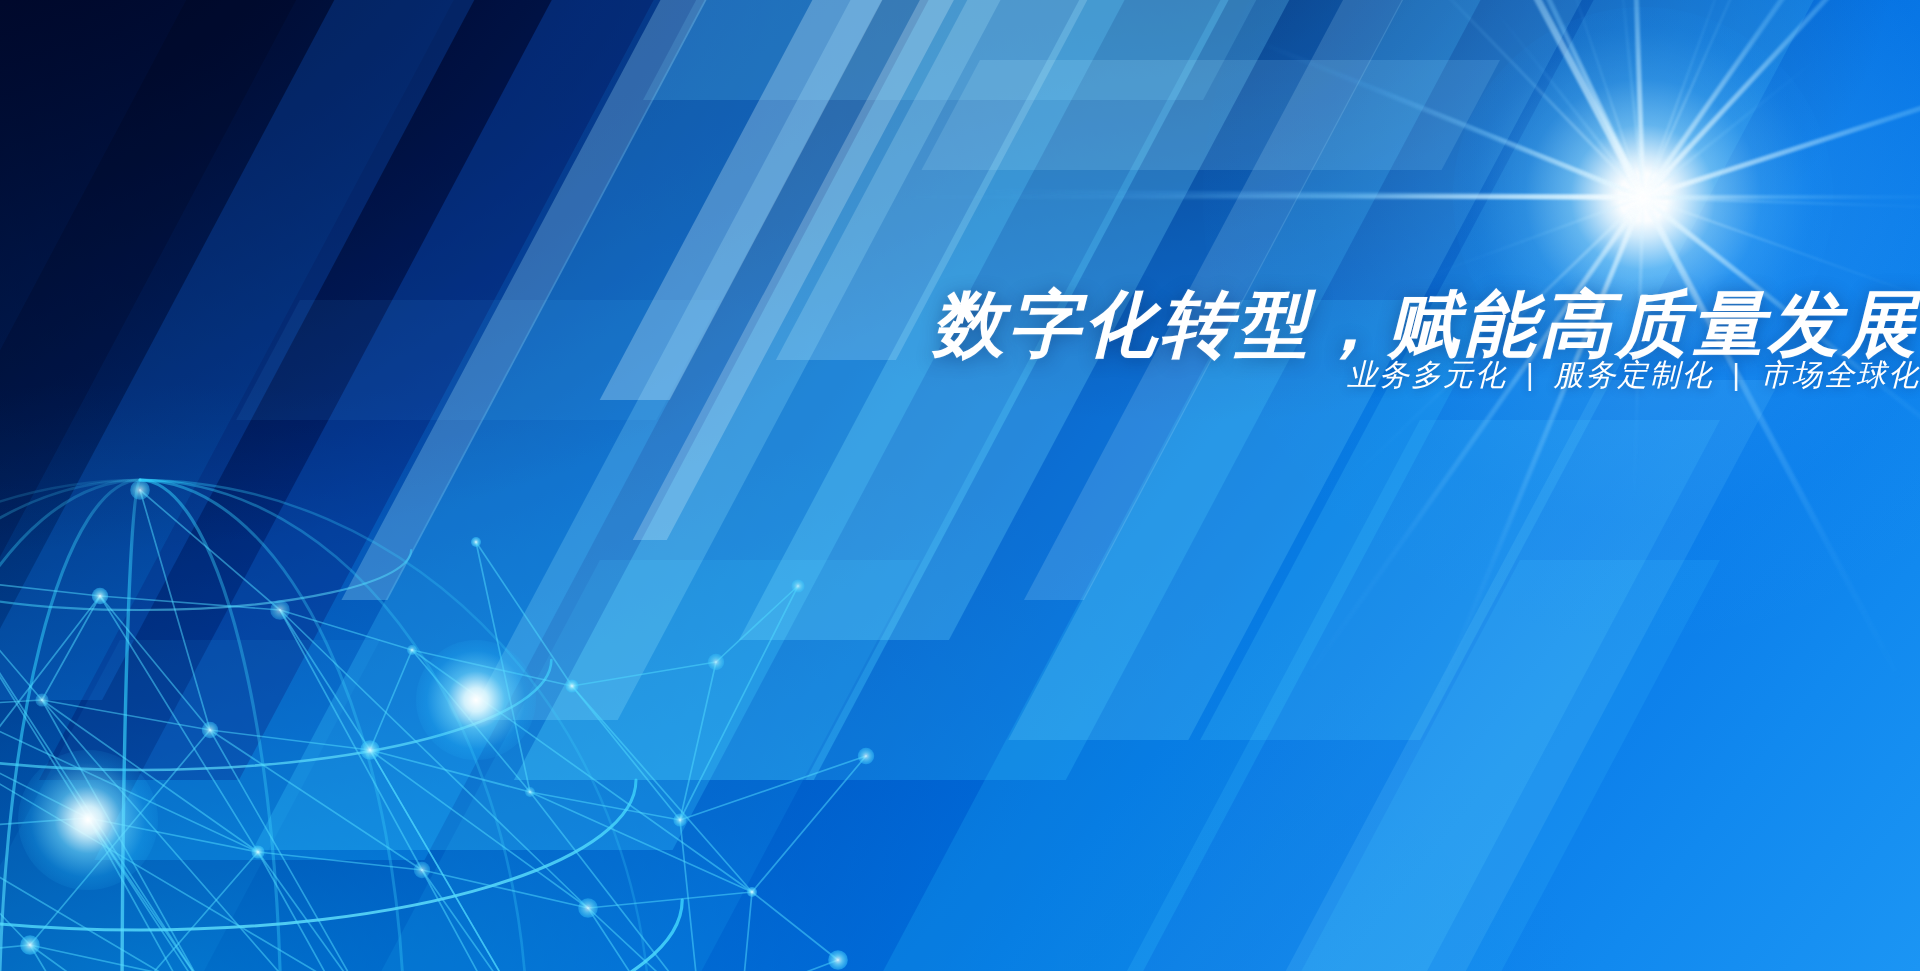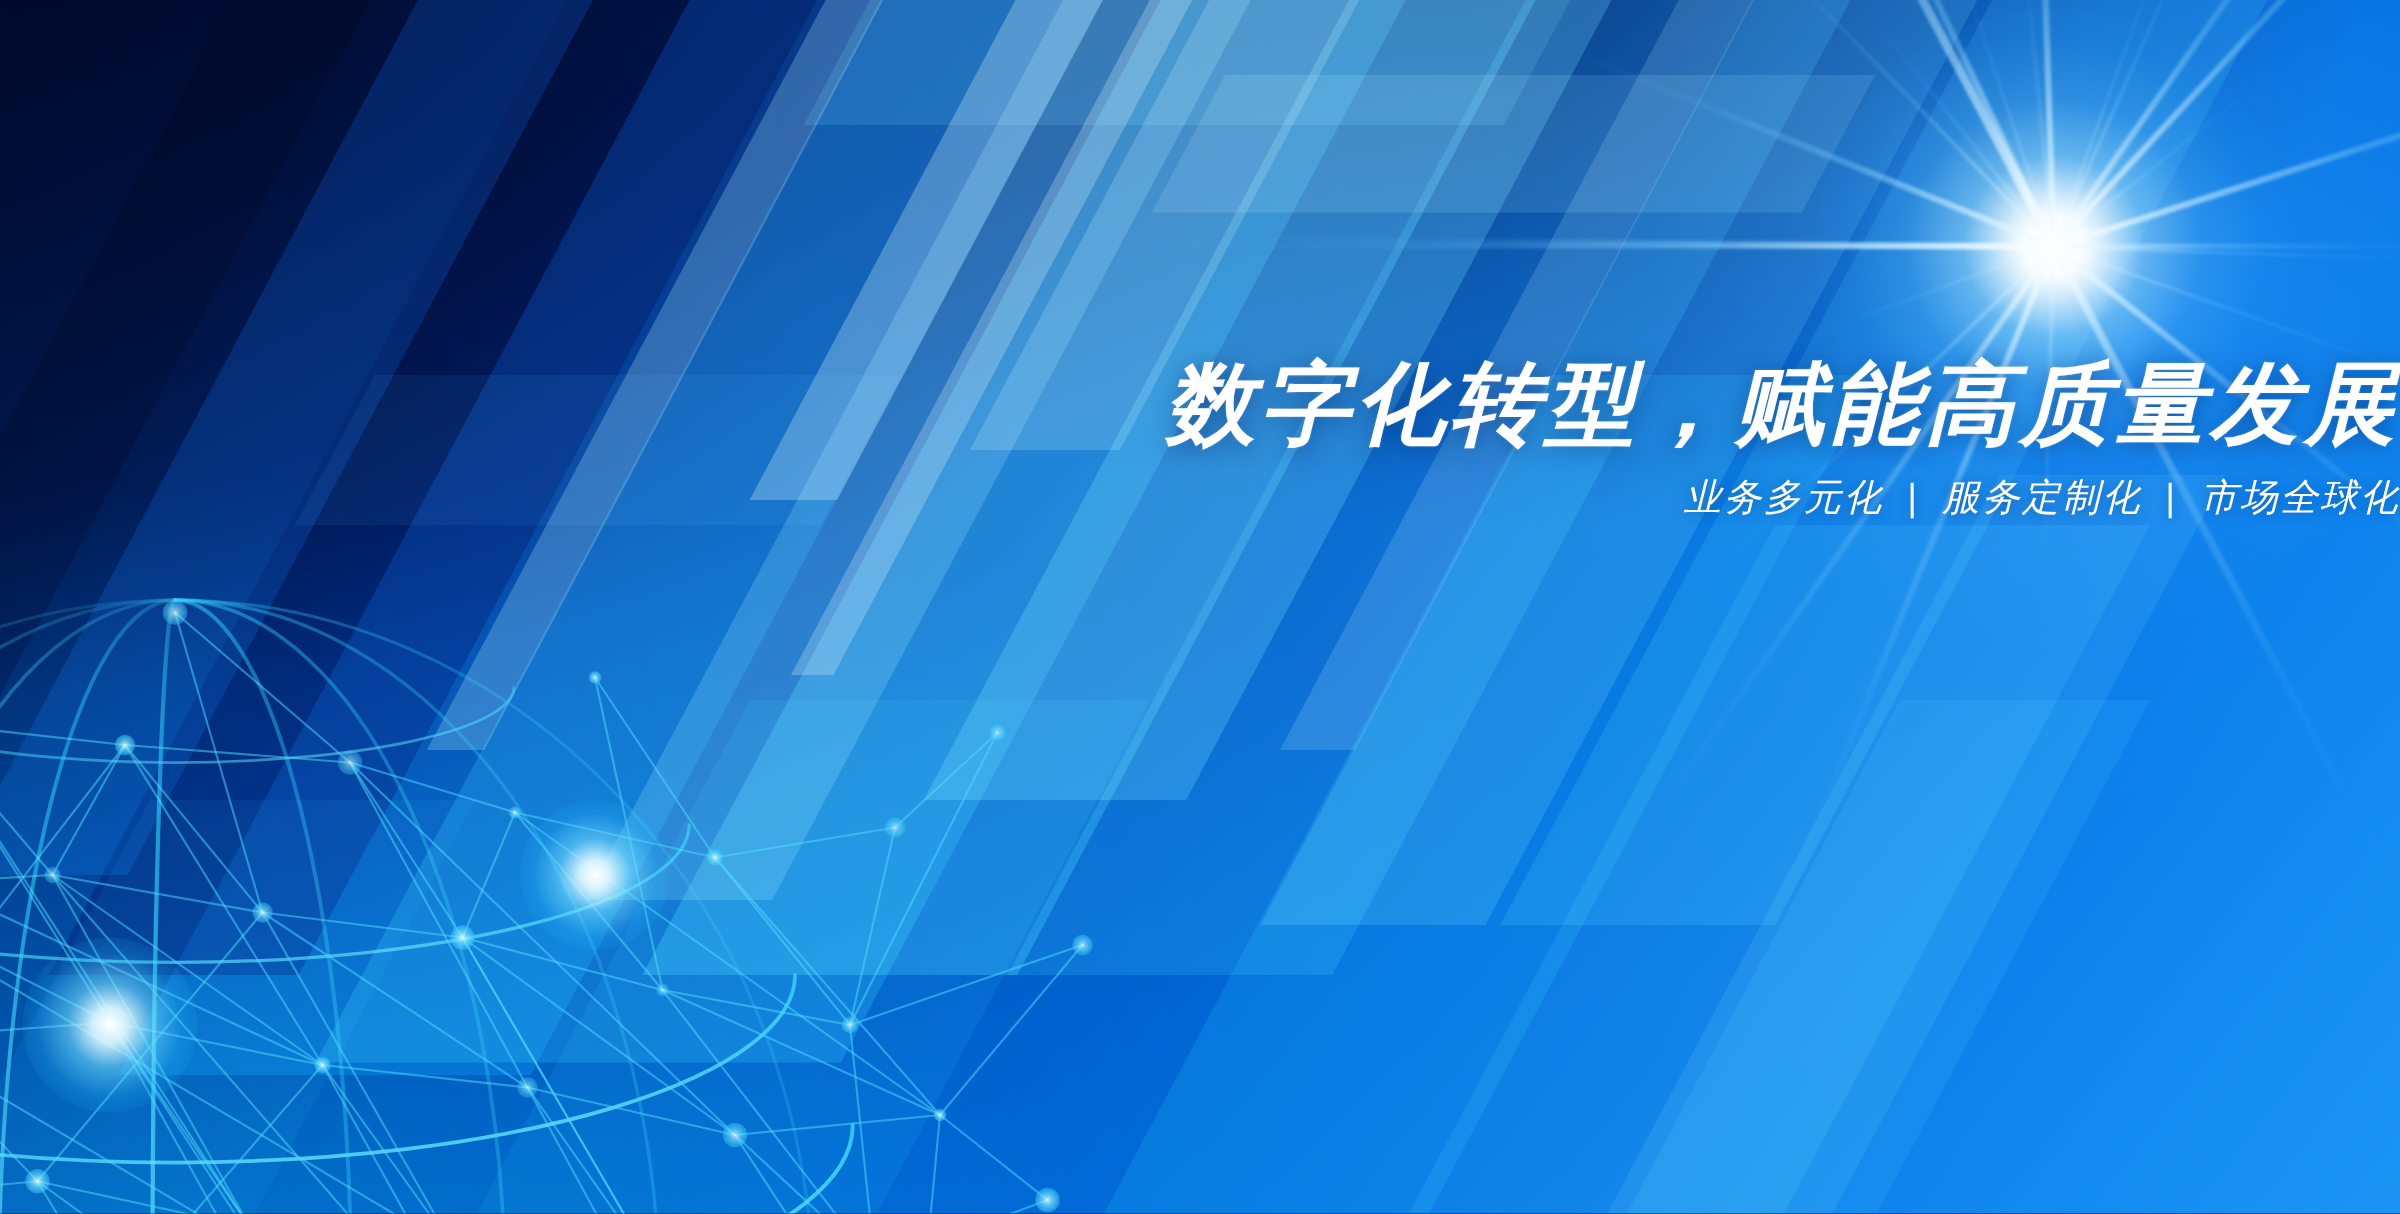--- a/index.html
+++ b/index.html
@@ -126,21 +126,20 @@
   .headline {
     font-size:72px;
     line-height:1.0;
     font-weight:700;
     color:#ffffff;
     letter-spacing:4px;
     text-shadow:0 2px 18px rgba(0,30,90,.45), 0 0 2px rgba(255,255,255,.25);
     white-space:nowrap;
   }
   .subline {
-    margin-top:24px;
     font-size:30px;
     line-height:1.0;
     font-weight:400;
     color:#ffffff;
     letter-spacing:2px;
     text-shadow:0 1px 10px rgba(0,30,90,.40);
     white-space:nowrap;
   }
   .subline .sep { padding:0 8px; font-weight:300; opacity:.95; }
 </style>

